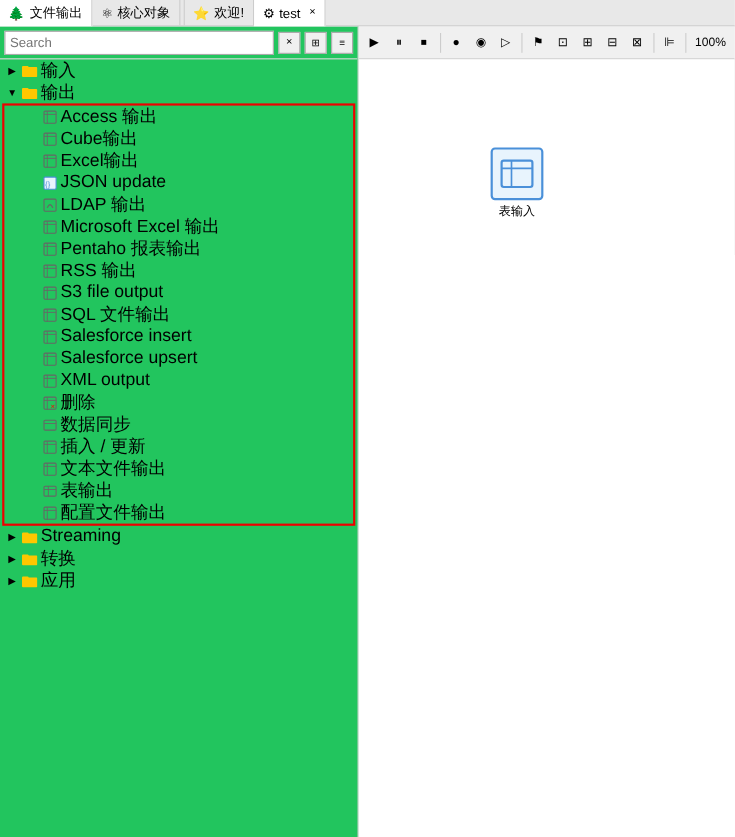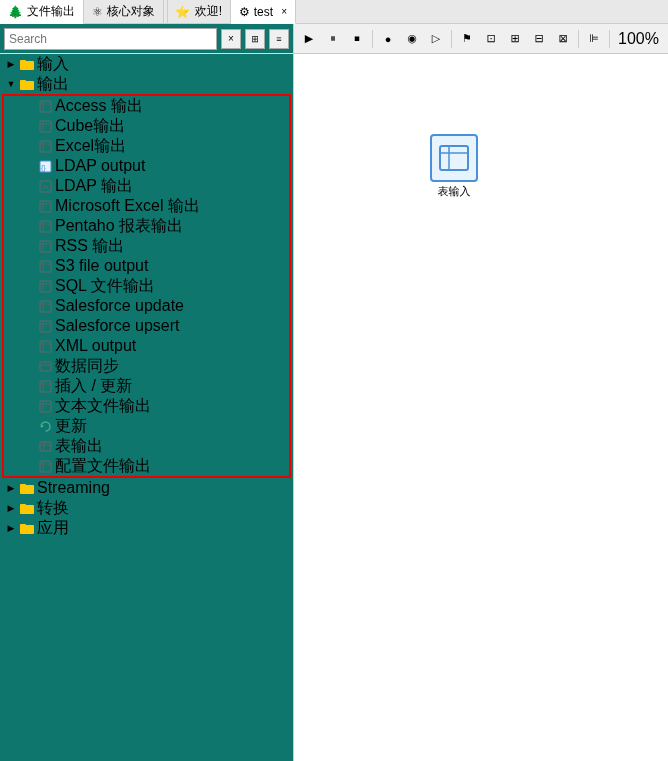--- a/index.html
+++ b/index.html
@@ -31,24 +31,24 @@
 
     
     .main-content {
       display: flex;
       flex: 1;
       overflow: hidden;
     }
 
     
     .left-panel {
-      width: 294px;
+      width: 326px;
       display: flex;
       flex-direction: column;
-      background: #0f766e;
+      background: #22c55e;
       border-right: 1px solid #ccc;
       overflow: hidden;
     }
 
     
     .search-bar {
       display: flex;
       align-items: center;
       padding: 4px 4px;
       border-bottom: 1px solid #ddd;
@@ -161,21 +161,21 @@
       border: 1px solid transparent;
       font-size: 11px;
     }
     .toolbar-separator {
       width: 1px;
       height: 18px;
       background: #ccc;
       margin: 0 2px;
     }
     .zoom-label {
-      font-size: 16px;
+      font-size: 11px;
       padding: 0 4px;
       text-align: center;
     }
 
     
     .canvas-area {
       flex: 1;
       position: relative;
       background: white;
       overflow: hidden;
@@ -306,21 +306,21 @@
         </div>
 
         <div class="tree-item indent-2">
           <span class="toggle" style="width:14px;"></span>
           <span class="item-icon">
             <svg width="13" height="13" viewBox="0 0 13 13">
                 <rect x="1" y="1" width="11" height="11" rx="1" fill="#e8f4fd" stroke="#4a90d9" stroke-width="1"></rect>
                 <text x="2" y="10" font-size="7" fill="#4a90d9">{}</text>
               </svg>
           </span>
-          <span class="label">LDAP output</span>
+          <span class="label">JSON update</span>
         </div>
 
         <div class="tree-item indent-2">
           <span class="toggle" style="width:14px;"></span>
           <span class="item-icon">
             <svg width="13" height="13" viewBox="0 0 13 13">
                 <rect x="1" y="1" width="11" height="11" rx="1" fill="none" stroke="#666" stroke-width="1"></rect>
                 <path d="M4 9 Q6.5 3 9 9" stroke="#666" stroke-width="1" fill="none"></path>
               </svg>
           </span>
@@ -381,32 +381,32 @@
             <svg width="13" height="13" viewBox="0 0 13 13">
                 <rect x="1" y="1" width="11" height="11" rx="1" fill="none" stroke="#666" stroke-width="1"></rect>
                 <line x1="1" y1="4" x2="12" y2="4" stroke="#666" stroke-width="0.8"></line>
                 <line x1="4" y1="1" x2="4" y2="12" stroke="#666" stroke-width="0.8"></line>
               </svg>
           </span>
           <span class="label">SQL 文件输出</span>
         </div>
 
 
-
-        <div class="tree-item indent-2">
-          <span class="toggle" style="width:14px;"></span>
-          <span class="item-icon">
-            <svg width="13" height="13" viewBox="0 0 13 13">
-                <rect x="1" y="1" width="11" height="11" rx="1" fill="none" stroke="#666" stroke-width="1"></rect>
-                <line x1="1" y1="4" x2="12" y2="4" stroke="#666" stroke-width="0.8"></line>
-                <line x1="4" y1="1" x2="4" y2="12" stroke="#666" stroke-width="0.8"></line>
-              </svg>
-          </span>
-          <span class="label">Salesforce update</span>
-        </div>
+        <div class="tree-item indent-2">
+          <span class="toggle" style="width:14px;"></span>
+          <span class="item-icon">
+            <svg width="13" height="13" viewBox="0 0 13 13">
+                <rect x="1" y="1" width="11" height="11" rx="1" fill="none" stroke="#666" stroke-width="1"></rect>
+                <line x1="1" y1="4" x2="12" y2="4" stroke="#666" stroke-width="0.8"></line>
+                <line x1="4" y1="1" x2="4" y2="12" stroke="#666" stroke-width="0.8"></line>
+              </svg>
+          </span>
+          <span class="label">Salesforce insert</span>
+        </div>
+
 
         <div class="tree-item indent-2">
           <span class="toggle" style="width:14px;"></span>
           <span class="item-icon">
             <svg width="13" height="13" viewBox="0 0 13 13">
                 <rect x="1" y="1" width="11" height="11" rx="1" fill="none" stroke="#666" stroke-width="1"></rect>
                 <line x1="1" y1="4" x2="12" y2="4" stroke="#666" stroke-width="0.8"></line>
                 <line x1="4" y1="1" x2="4" y2="12" stroke="#666" stroke-width="0.8"></line>
               </svg>
           </span>
@@ -418,20 +418,32 @@
           <span class="item-icon">
             <svg width="13" height="13" viewBox="0 0 13 13">
                 <rect x="1" y="1" width="11" height="11" rx="1" fill="none" stroke="#666" stroke-width="1"></rect>
                 <line x1="1" y1="4" x2="12" y2="4" stroke="#666" stroke-width="0.8"></line>
                 <line x1="4" y1="1" x2="4" y2="12" stroke="#666" stroke-width="0.8"></line>
               </svg>
           </span>
           <span class="label">XML output</span>
         </div>
 
+        <div class="tree-item indent-2">
+          <span class="toggle" style="width:14px;"></span>
+          <span class="item-icon">
+            <svg width="13" height="13" viewBox="0 0 13 13">
+                <rect x="1" y="1" width="11" height="11" rx="1" fill="none" stroke="#666" stroke-width="1"></rect>
+                <line x1="1" y1="4" x2="12" y2="4" stroke="#666" stroke-width="0.8"></line>
+                <line x1="4" y1="1" x2="4" y2="12" stroke="#666" stroke-width="0.8"></line>
+                <text x="7" y="12" font-size="7" fill="red">×</text>
+              </svg>
+          </span>
+          <span class="label">删除</span>
+        </div>
 
         <div class="tree-item indent-2">
           <span class="toggle" style="width:14px;"></span>
           <span class="item-icon">
             <svg width="13" height="13" viewBox="0 0 13 13">
                 <rect x="1" y="2" width="11" height="9" rx="1" fill="none" stroke="#666" stroke-width="1"></rect>
                 <line x1="1" y1="5" x2="12" y2="5" stroke="#666" stroke-width="0.8"></line>
               </svg>
           </span>
           <span class="label">数据同步</span>
@@ -454,30 +466,20 @@
           <span class="item-icon">
             <svg width="13" height="13" viewBox="0 0 13 13">
                 <rect x="1" y="1" width="11" height="11" rx="1" fill="none" stroke="#666" stroke-width="1"></rect>
                 <line x1="1" y1="4" x2="12" y2="4" stroke="#666" stroke-width="0.8"></line>
                 <line x1="4" y1="1" x2="4" y2="12" stroke="#666" stroke-width="0.8"></line>
               </svg>
           </span>
           <span class="label">文本文件输出</span>
         </div>
 
-        <div class="tree-item indent-2">
-          <span class="toggle" style="width:14px;"></span>
-          <span class="item-icon">
-            <svg width="13" height="13" viewBox="0 0 13 13">
-                <path d="M2 6.5 A4.5 4.5 0 1 1 6.5 11" fill="none" stroke="#4a8" stroke-width="1.5"></path>
-                <polygon points="2,4 2,8 5,6" fill="#4a8"></polygon>
-              </svg>
-          </span>
-          <span class="label">更新</span>
-        </div>
 
 
         <div class="tree-item indent-2">
           <span class="toggle" style="width:14px;"></span>
           <span class="item-icon">
             <svg width="13" height="13" viewBox="0 0 13 13">
                 <rect x="1" y="2" width="11" height="9" rx="1" fill="none" stroke="#666" stroke-width="1"></rect>
                 <line x1="1" y1="5" x2="12" y2="5" stroke="#666" stroke-width="0.8"></line>
                 <line x1="5" y1="2" x2="5" y2="11" stroke="#666" stroke-width="0.8"></line>
               </svg>
@@ -551,21 +553,21 @@
       <div class="toolbar-btn">⊞</div>
       <div class="toolbar-btn">⊟</div>
       <div class="toolbar-btn">⊠</div>
       <div class="toolbar-separator"></div>
       <div class="toolbar-btn">⊫</div>
       <div class="toolbar-separator"></div>
       <span class="zoom-label">100%</span>
     </div>
 
     <div class="canvas-area">
-      <div class="canvas-item" style="left: 136px; top: 80px;">
+      <div class="canvas-item" style="left: 120px; top: 80px;">
         <div class="canvas-item-icon">
           <svg width="32" height="32" viewBox="0 0 32 32">
             <rect x="2" y="4" width="28" height="24" rx="2" fill="#e8f4fd" stroke="#4a90d9" stroke-width="2"></rect>
             <line x1="2" y1="11" x2="30" y2="11" stroke="#4a90d9" stroke-width="1.5"></line>
             <line x1="11" y1="4" x2="11" y2="28" stroke="#4a90d9" stroke-width="1.5"></line>
           </svg>
         </div>
         <span class="canvas-item-label">表输入</span>
       </div>
     </div>

